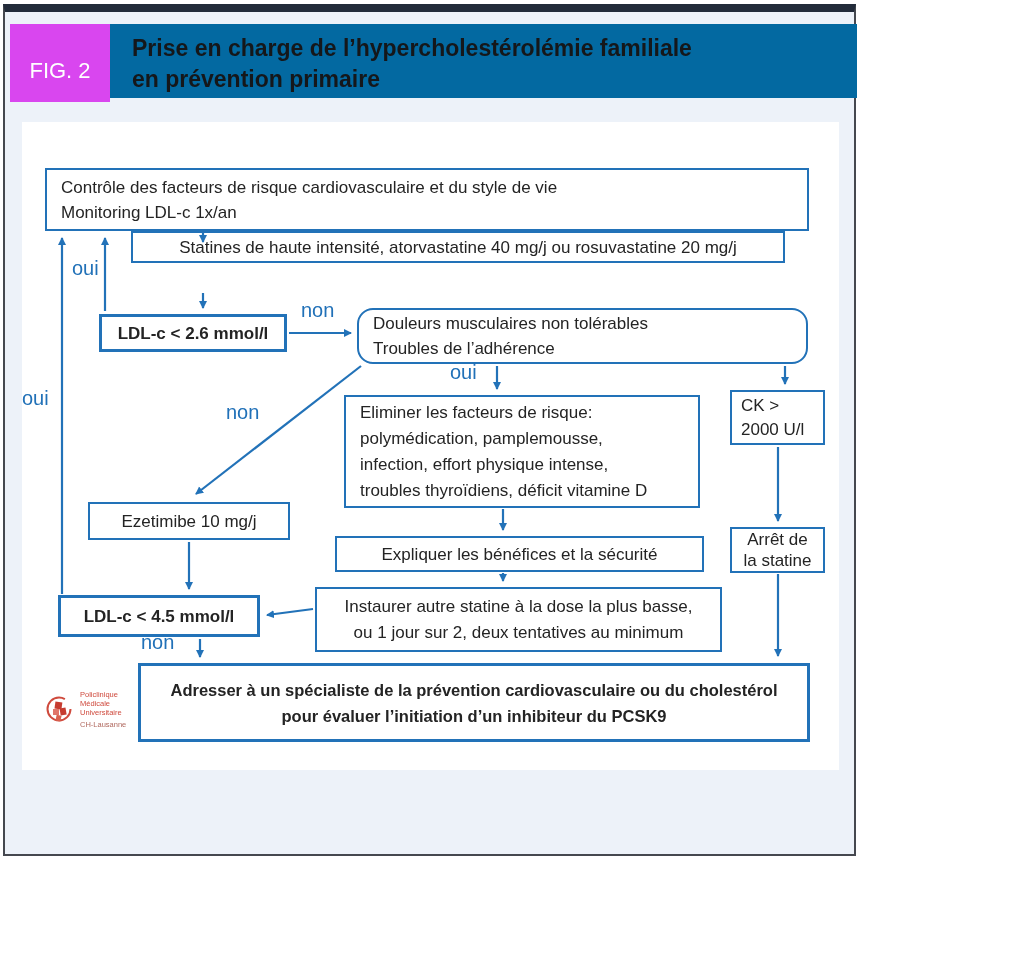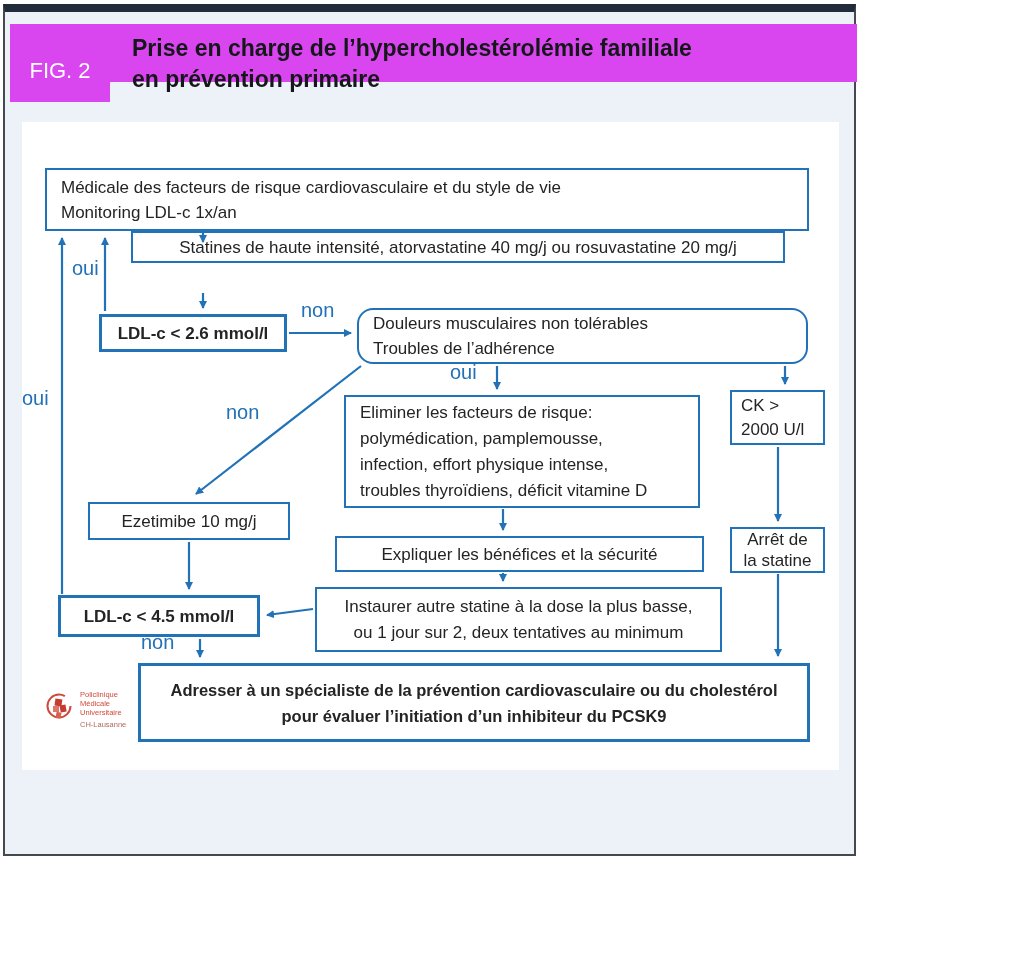--- a/index.html
+++ b/index.html
@@ -6,21 +6,21 @@
   .page{position:relative;width:1024px;height:975px;background:#ffffff;
         font-family:"Liberation Sans","DejaVu Sans",sans-serif;overflow:hidden;}
 
   
   .figure-frame{position:absolute;left:3px;top:4px;width:853px;height:852px;
         box-sizing:border-box;border:2px solid #45484f;border-top:8px solid #222b3a;
         background:#edf2f9;}
   .fig-tag{position:absolute;left:5px;top:12px;width:100px;height:78px;background:#d946ef;
         color:#ffffff;font-size:22px;display:flex;align-items:flex-end;justify-content:center;
         padding-bottom:18px;box-sizing:border-box;}
-  .title-band{position:absolute;left:105px;top:12px;width:747px;height:58px;background:#d946ef;
+  .title-band{position:absolute;left:105px;top:12px;width:747px;height:74px;background:#0369a1;
         box-sizing:border-box;padding:9px 10px 0 22px;font-size:23px;font-weight:bold;
         color:#15171a;line-height:31px;}
   .white-panel{position:absolute;left:22px;top:122px;width:817px;height:648px;background:#ffffff;}
 
   
   .fbox{position:absolute;box-sizing:border-box;background:#ffffff;border:2.5px solid #2272b8;
         color:#242424;font-size:17px;line-height:25px;display:flex;flex-direction:column;
         justify-content:center;}
   .fbox.left{align-items:flex-start;padding-left:14px;padding-right:6px;text-align:left;}
   .fbox.center{align-items:center;text-align:center;padding:0 4px;}
@@ -29,21 +29,21 @@
   .fbox span{display:block;}
 
   
   .arrows{position:absolute;left:0;top:0;width:1024px;height:975px;pointer-events:none;}
   .arrow{stroke:#2272b8;stroke-width:2.2;fill:none;}
 
   
   .lbl{position:absolute;color:#2171b8;font-size:20px;line-height:20px;}
 
   
-  .logo{position:absolute;left:44px;top:690px;display:flex;align-items:flex-start;gap:4px;}
+  .logo{position:absolute;left:44px;top:690px;display:flex;align-items:flex-end;gap:4px;}
   .logo-text{display:flex;flex-direction:column;font-size:7.5px;line-height:9px;color:#cf4a3d;}
   .logo-text .muted{color:#b0695f;margin-top:3px;}
 
   
   .abbrev{position:absolute;left:24px;top:806px;width:810px;font-size:17px;color:#22252a;}
 </style>
 </head>
 <body>
 
 <div class="page">
@@ -52,21 +52,21 @@
     <div class="fig-tag">FIG. 2</div>
     <div class="title-band">
       <div>Prise en charge de l’hypercholestérolémie familiale</div>
       <div>en prévention primaire</div>
     </div>
   </div>
 
   <div class="white-panel"></div>
 
   <div class="fbox left" style="left:45px;top:168px;width:764px;height:63px;">
-    <span>Médicale des facteurs de risque cardiovasculaire et du style de vie</span>
+    <span>Contrôle des facteurs de risque cardiovasculaire et du style de vie</span>
     <span>Monitoring LDL-c 1x/an</span>
   </div>
 
   <div class="fbox center" style="left:131px;top:231px;width:654px;height:32px;">
     <span>Statines de haute intensité, atorvastatine 40 mg/j ou rosuvastatine 20 mg/j</span>
   </div>
 
   <div class="fbox center thick bold" style="left:99px;top:314px;width:188px;height:38px;">
     <span>LDL-c &lt; 2.6 mmol/l</span>
   </div>

